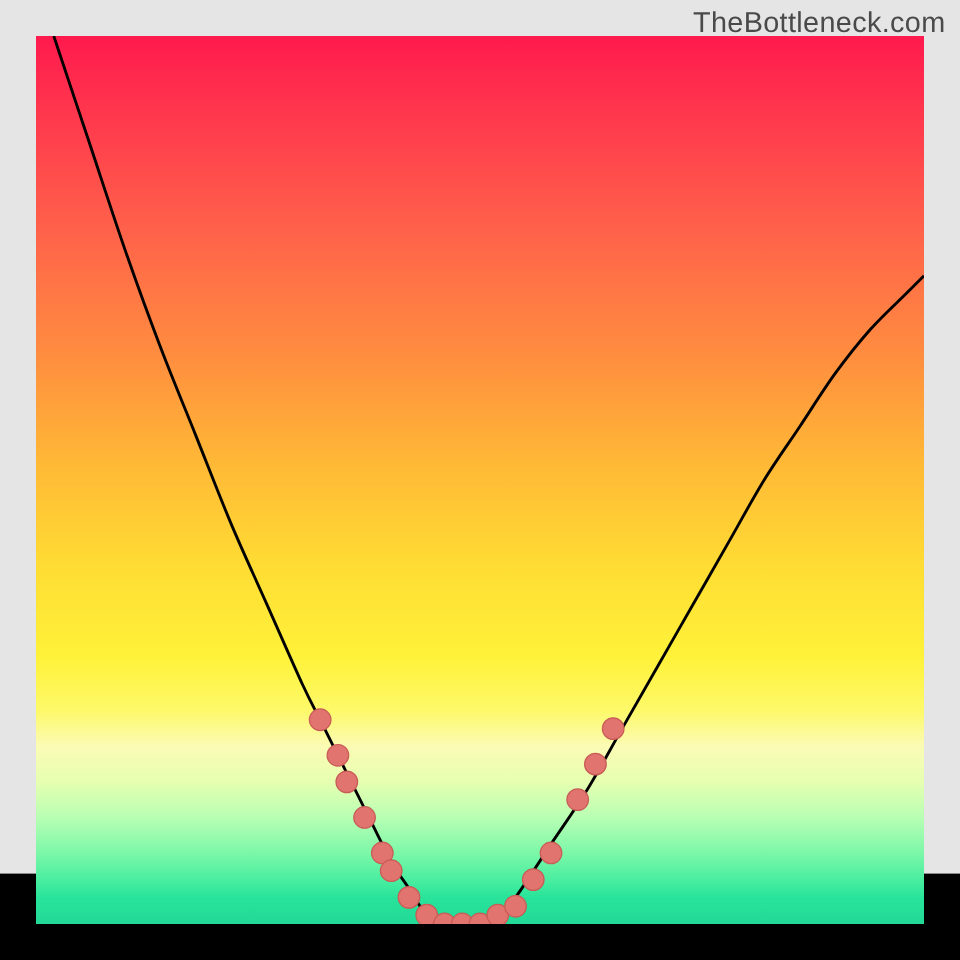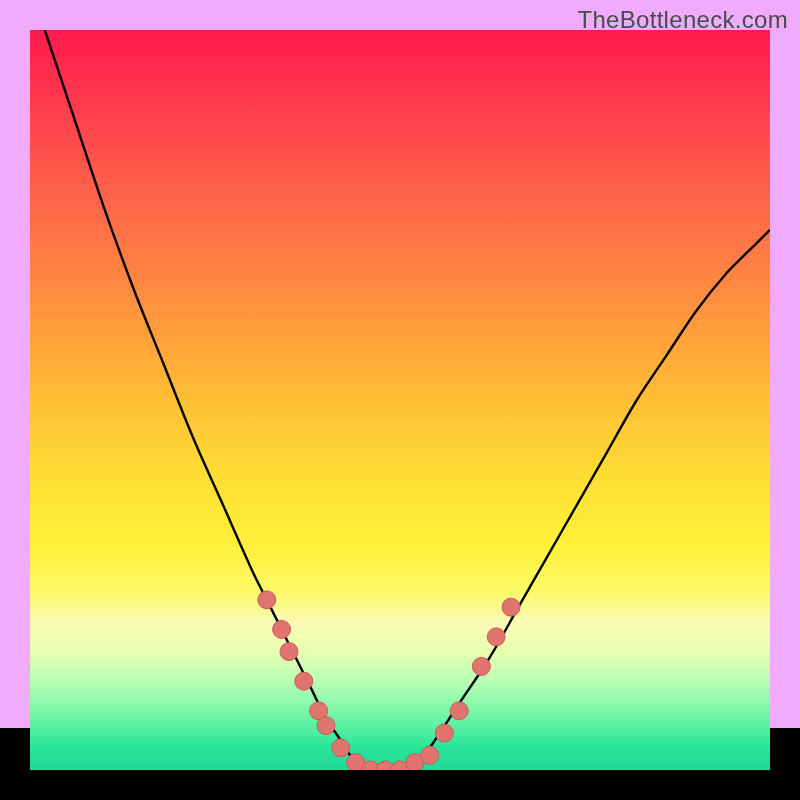--- a/index.html
+++ b/index.html
@@ -10,21 +10,21 @@
     overflow: hidden;
     background: #000;
     font-family: Arial, Helvetica, sans-serif;
   }
   .frame {
     position: absolute;
     left: 0;
     top: 0;
     width: 800px;
     height: 728px;
-    background: #f0abfc;
+    background: #e5e5e5;
   }
   .plot {
     position: absolute;
     left: 30px;
     top: 30px;
     width: 740px;
     height: 740px;
     background: linear-gradient(
       to bottom,
       #ff1a4d 0%,

